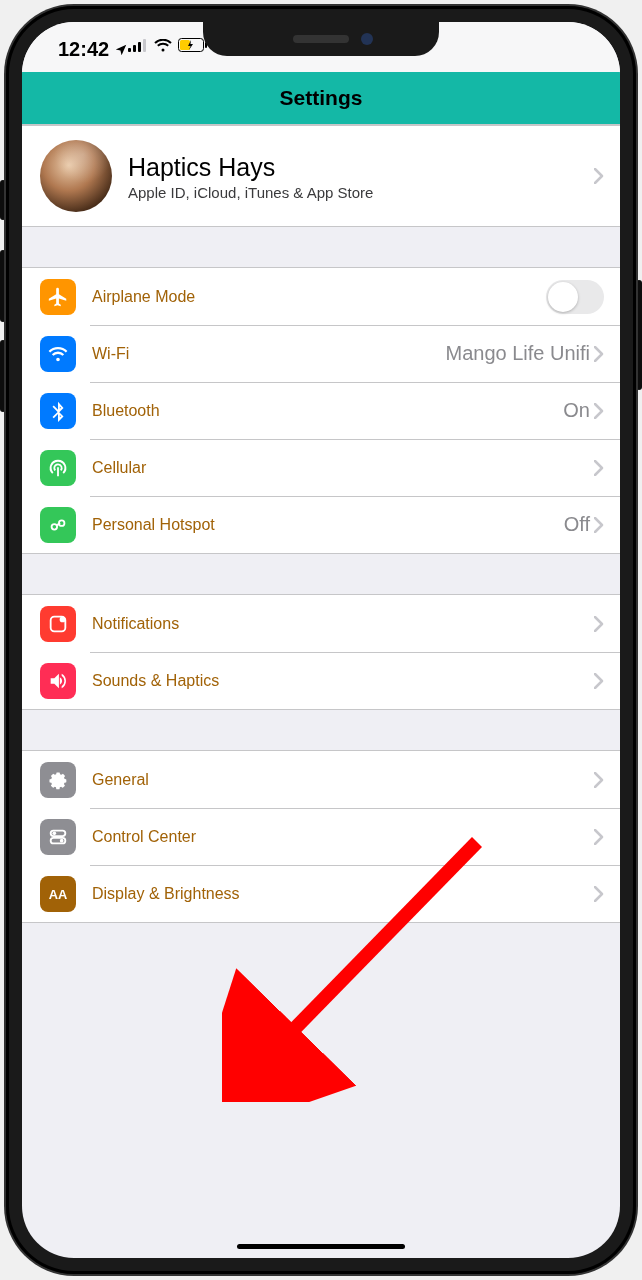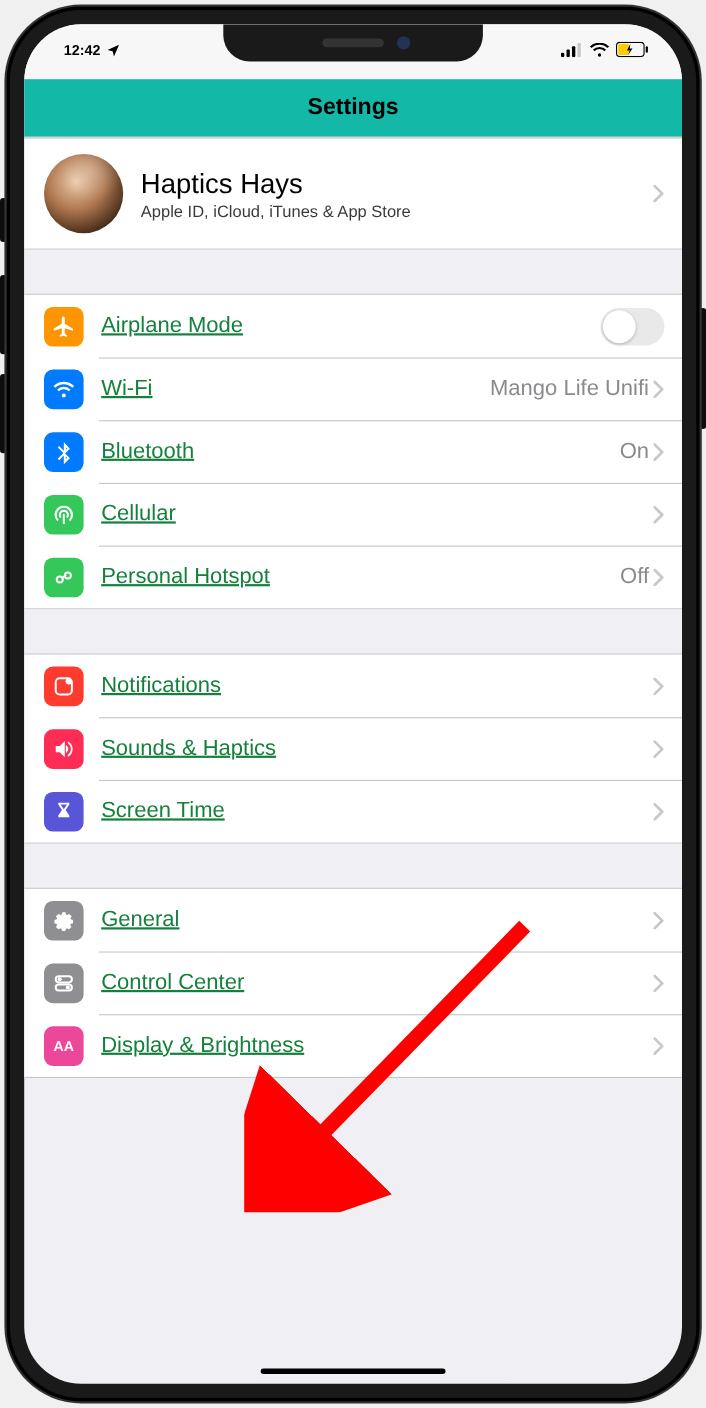--- a/index.html
+++ b/index.html
@@ -56,24 +56,24 @@
     height: 12px;
     background: #223355;
     border-radius: 50%;
     position: absolute;
     right: 66px;
     top: 11px;
   }
   .status-bar {
     height: 50px;
     display: flex;
-    justify-content: space-between;
+    justify-content: flex-start;
     align-items: flex-start;
     padding: 16px 30px 0 36px;
-    font-size: 13px;
+    font-size: 20px;
     font-weight: 600;
     background: #f7f7f8;
   }
   .status-left { display: flex; align-items: center; gap: 5px; }
   .status-right { display: flex; align-items: center; gap: 6px; }
   .nav-header {
     background: #14b8a6;
     text-align: center;
     padding: 14px 0 14px 0;
     font-size: 21px;
@@ -132,24 +132,23 @@
     height: 36px;
     border-radius: 8px;
     display: flex;
     align-items: center;
     justify-content: center;
     margin-right: 16px;
     flex-shrink: 0;
     color: #fff;
   }
   .row-label {
-    font-size: 20px;
+    font-size: 16px;
     flex: 1;
-    color: #15803d;
-    text-decoration: underline;
+    color: #a16207;
   }
   .row-value {
     font-size: 20px;
     color: #8a8a8e;
     margin-right: 4px;
   }
   .chevron {
     color: #c7c7cc;
     font-size: 22px;
     flex-shrink: 0;
@@ -355,33 +354,20 @@
               <path fill="#fff" d="M4 9v6h4l5 5V4L8 9zm12.5 3a4.5 4.5 0 0 0-2.5-4v8a4.5 4.5 0 0 0 2.5-4zm2.5 0a7 7 0 0 1-3 5.7v2.2a9 9 0 0 0 0-15.8v2.2A7 7 0 0 1 19 12z"></path>
             </svg>
         </div>
         <div class="row-label">Sounds &amp; Haptics</div>
         <span class="chevron">
             <svg width="10" height="16" viewBox="0 0 10 16">
               <path d="M1 1 L8 8 L1 15" stroke="#c7c7cc" stroke-width="2.5" fill="none" stroke-linecap="round" stroke-linejoin="round"></path>
             </svg>
           </span>
       </div>
-      <div class="row">
-        <div class="icon-box" style="background:#5856d6">
-          <svg width="20" height="20" viewBox="0 0 24 24">
-              <path fill="#fff" d="M6 2h12v2l-4 6 4 6v2H6v-2l4-6-4-6zm2.5 2l3.5 5.2L15.5 4z"></path>
-            </svg>
-        </div>
-        <div class="row-label">Screen Time</div>
-        <span class="chevron">
-            <svg width="10" height="16" viewBox="0 0 10 16">
-              <path d="M1 1 L8 8 L1 15" stroke="#c7c7cc" stroke-width="2.5" fill="none" stroke-linecap="round" stroke-linejoin="round"></path>
-            </svg>
-          </span>
-      </div>
     </div>
 
     <div class="section-gap"></div>
 
     <div class="list">
       <div class="row">
         <div class="icon-box" style="background:#8e8e93">
           <svg width="22" height="22" viewBox="0 0 24 24">
               <path fill="#fff" d="M12 8a4 4 0 1 0 0 8 4 4 0 0 0 0-8zm8.9 3.1-1.7-.3a7.3 7.3 0 0 0-.6-1.4l1-1.4a.5.5 0 0 0-.1-.7l-1.8-1.8a.5.5 0 0 0-.7-.1l-1.4 1a7.3 7.3 0 0 0-1.4-.6l-.3-1.7a.5.5 0 0 0-.5-.4h-2.6a.5.5 0 0 0-.5.4l-.3 1.7c-.5.1-1 .3-1.4.6l-1.4-1a.5.5 0 0 0-.7.1L4.5 7.3a.5.5 0 0 0-.1.7l1 1.4c-.3.4-.5.9-.6 1.4l-1.7.3a.5.5 0 0 0-.4.5v2.6c0 .2.2.4.4.5l1.7.3c.1.5.3 1 .6 1.4l-1 1.4a.5.5 0 0 0 .1.7l1.8 1.8c.2.2.5.2.7.1l1.4-1c.4.3.9.5 1.4.6l.3 1.7c.1.2.3.4.5.4h2.6c.2 0 .4-.2.5-.4l.3-1.7c.5-.1 1-.3 1.4-.6l1.4 1c.2.1.5.1.7-.1l1.8-1.8a.5.5 0 0 0 .1-.7l-1-1.4c.3-.4.5-.9.6-1.4l1.7-.3c.2-.1.4-.3.4-.5v-2.6a.5.5 0 0 0-.4-.5z"></path>
             </svg>
@@ -403,21 +389,21 @@
             </svg>
         </div>
         <div class="row-label">Control Center</div>
         <span class="chevron">
             <svg width="10" height="16" viewBox="0 0 10 16">
               <path d="M1 1 L8 8 L1 15" stroke="#c7c7cc" stroke-width="2.5" fill="none" stroke-linecap="round" stroke-linejoin="round"></path>
             </svg>
           </span>
       </div>
       <div class="row">
-        <div class="icon-box" style="background:#ec4899">
+        <div class="icon-box" style="background:#a16207">
           <svg width="22" height="22" viewBox="0 0 24 24">
               <text x="12" y="17" text-anchor="middle" font-size="14" font-weight="600" fill="#fff" font-family="Arial">AA</text>
             </svg>
         </div>
         <div class="row-label">Display &amp; Brightness</div>
         <span class="chevron">
             <svg width="10" height="16" viewBox="0 0 10 16">
               <path d="M1 1 L8 8 L1 15" stroke="#c7c7cc" stroke-width="2.5" fill="none" stroke-linecap="round" stroke-linejoin="round"></path>
             </svg>
           </span>

